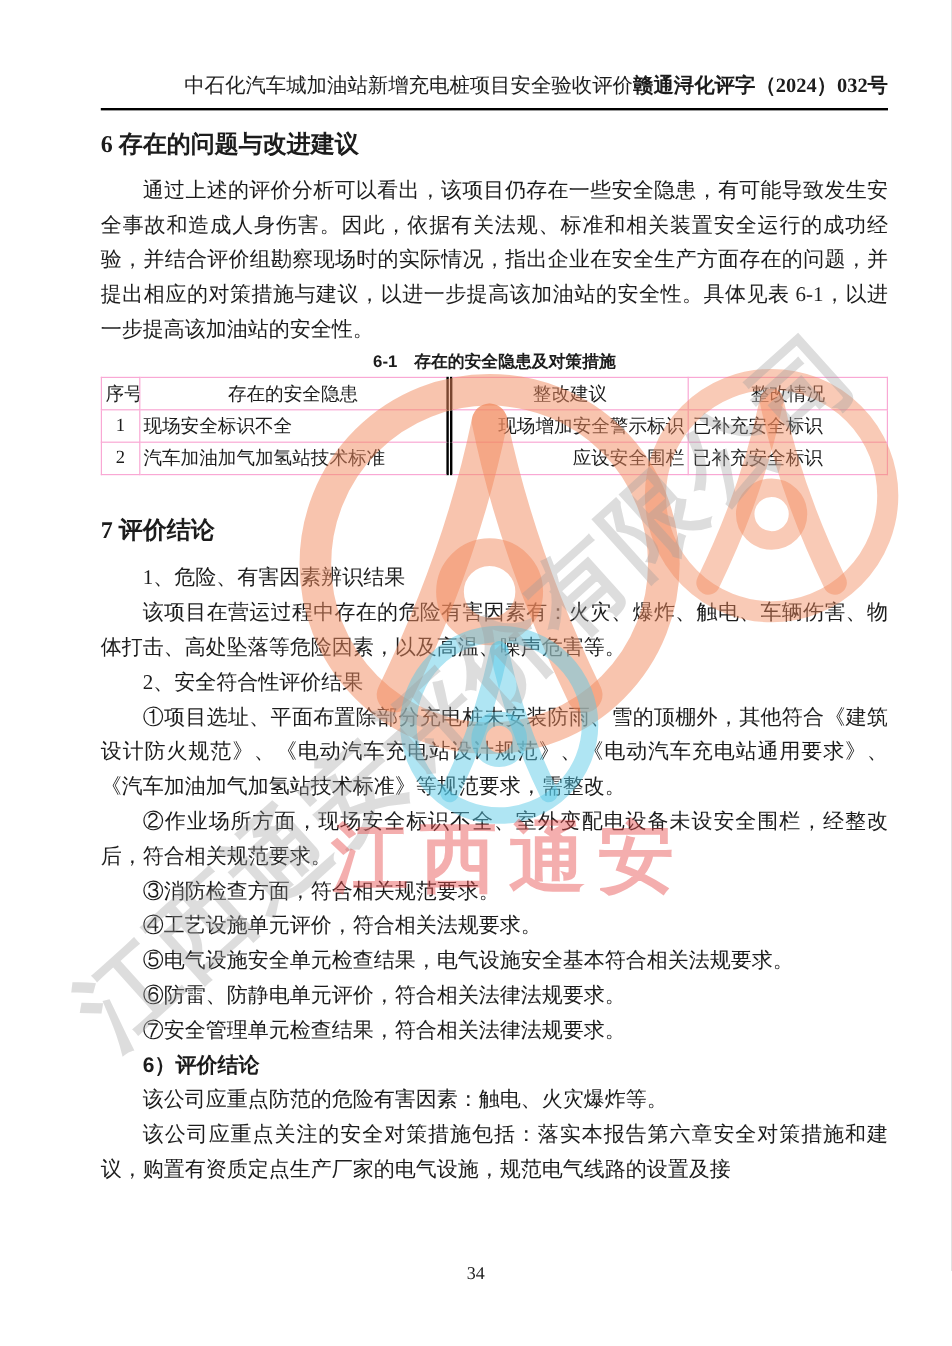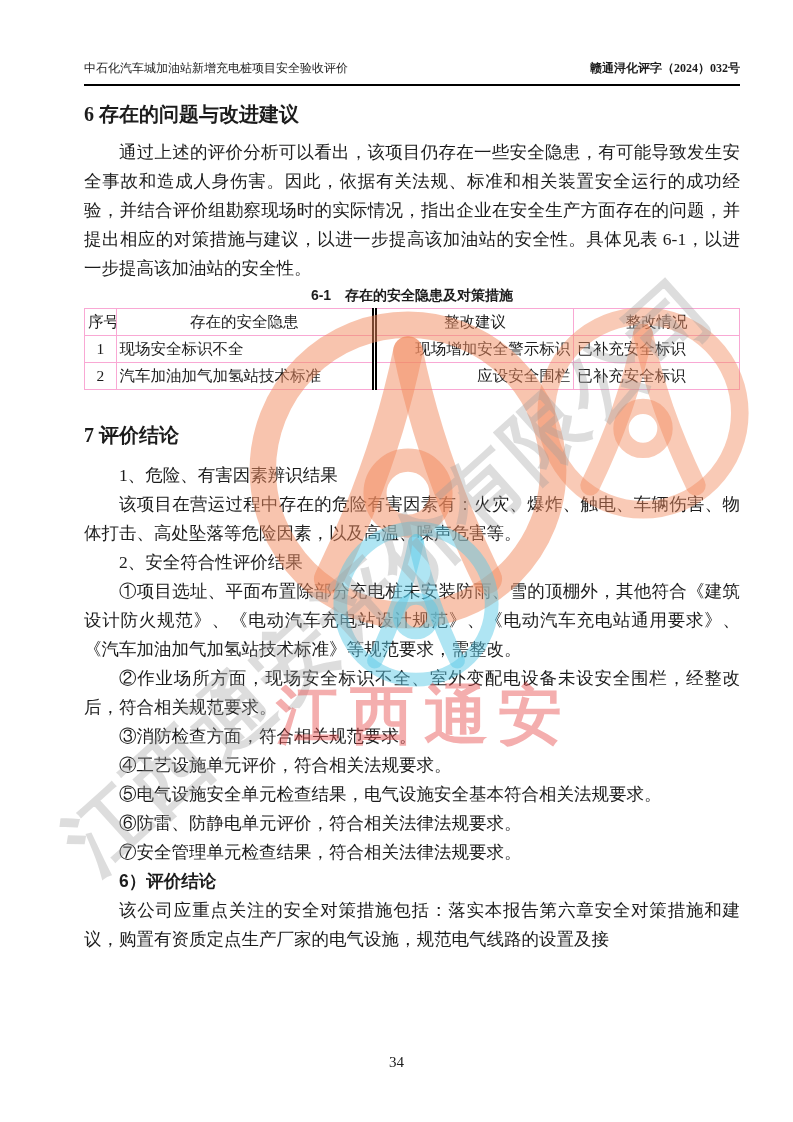--- a/index.html
+++ b/index.html
@@ -14,23 +14,23 @@
     color:#1c1c1c;
   }
   .content{
     position:relative;
     z-index:1;
     padding:60px 53px 0 84px;
   }
   
   .doc-header{
     display:flex;
-    justify-content:space-between;
+    justify-content:flex-end;
     align-items:flex-end;
-    font-size:12px;
+    font-size:17px;
     padding-bottom:7px;
     border-bottom:2.5px solid #000;
   }
   .doc-header .right{font-weight:bold;}
   
   .h-sec{
     font-family:Liberation Serif, serif;
     font-weight:bold;
     font-size:20px;
     margin:15px 0 10px 0;
@@ -173,20 +173,21 @@
     <p class="body-p">该项目在营运过程中存在的危险有害因素有：火灾、爆炸、触电、车辆伤害、物体打击、高处坠落等危险因素，以及高温、噪声危害等。</p>
     <p class="body-p">2、安全符合性评价结果</p>
     <p class="body-p">①项目选址、平面布置除部分充电桩未安装防雨、雪的顶棚外，其他符合《建筑设计防火规范》、《电动汽车充电站设计规范》、《电动汽车充电站通用要求》、《汽车加油加气加氢站技术标准》等规范要求，需整改。</p>
     <p class="body-p">②作业场所方面，现场安全标识不全、室外变配电设备未设安全围栏，经整改后，符合相关规范要求。</p>
     <p class="body-p">③消防检查方面，符合相关规范要求。</p>
     <p class="body-p">④工艺设施单元评价，符合相关法规要求。</p>
     <p class="body-p">⑤电气设施安全单元检查结果，电气设施安全基本符合相关法规要求。</p>
     <p class="body-p">⑥防雷、防静电单元评价，符合相关法律法规要求。</p>
     <p class="body-p">⑦安全管理单元检查结果，符合相关法律法规要求。</p>
     <p class="body-p bold-item">6）评价结论</p>
+    <p class="body-p">该公司应重点防范的危险有害因素：触电、火灾爆炸等。</p>
     <p class="body-p">该公司应重点关注的安全对策措施包括：落实本报告第六章安全对策措施和建议，购置有资质定点生产厂家的电气设施，规范电气线路的设置及接</p>
 
   </div>
 
   <div class="page-number">34</div>
 
   <div class="watermark-layer">
 
     <svg class="wm-seal wm-seal-big" viewBox="0 0 100 100" aria-hidden="true">
       <circle cx="50" cy="50" r="44" fill="none" stroke="currentColor" stroke-width="8"></circle>

